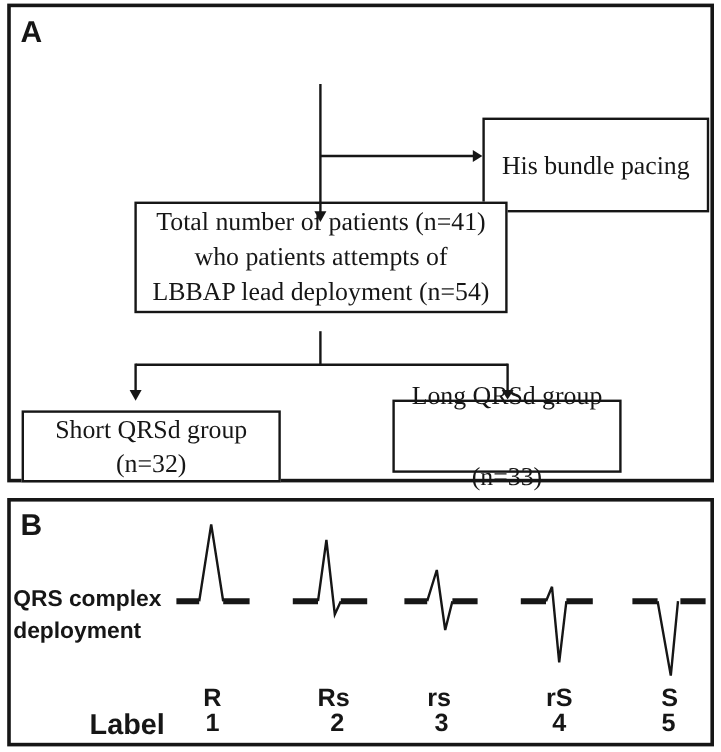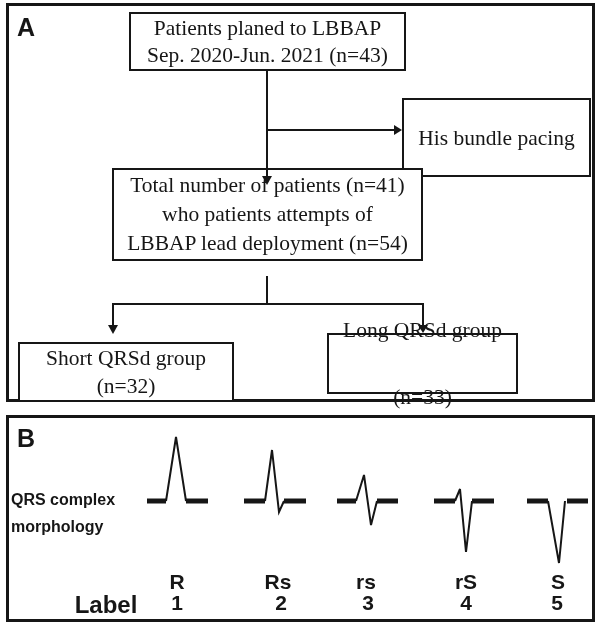--- a/index.html
+++ b/index.html
@@ -50,38 +50,34 @@
     position: absolute; left: 0; top: 0;
     width: 601px; height: 627px;
     pointer-events: none;
   }
   .sans-bold {
     position: absolute;
     font-family: "Liberation Sans", sans-serif;
     font-weight: bold;
     color: #161616;
   }
-  #qrs-caption { left: 11px; top: 486px; font-size: 16px; line-height: 27px; }
+  #qrs-caption { left: 11px; top: 486px; font-size: 19px; line-height: 27px; }
   .morph-label { top: 570px; font-size: 21px; transform: translateX(-50%); }
   .num-label   { top: 591px; font-size: 21px; transform: translateX(-50%); }
   #row-label   { top: 591px; font-size: 24px; transform: translateX(-50%); }
 </style>
 </head>
 <body>
 
 <div id="canvas">
 
   <div class="panel" id="panel-a">
     <div class="panel-label" style="left:8px; top:9px;">A</div>
   </div>
 
-  <div class="flowbox" id="box-planned">
-    <div>Patients planed to LBBAP</div>
-    <div>Sep. 2020-Jun. 2021 (n=43)</div>
-  </div>
 
   <div class="flowbox" id="box-his">
     <div>His bundle pacing</div>
   </div>
 
   <div class="flowbox" id="box-total">
     <div>Total number of patients (n=41)</div>
     <div>who patients attempts of</div>
     <div>LBBAP lead deployment (n=54)</div>
   </div>
@@ -95,21 +91,21 @@
     <div>Long QRSd group</div>
     <div>(n=33)</div>
   </div>
 
   <div class="panel" id="panel-b">
     <div class="panel-label" style="left:8px; top:8px;">B</div>
   </div>
 
   <div class="sans-bold" id="qrs-caption">
     <div>QRS complex</div>
-    <div>morphology</div>
+    <div>deployment</div>
   </div>
 
   <div class="sans-bold" id="row-label" style="left:106px;">Label</div>
 
   <div class="sans-bold morph-label" style="left:177px;">R</div>
   <div class="sans-bold morph-label" style="left:278px;">Rs</div>
   <div class="sans-bold morph-label" style="left:366px;">rs</div>
   <div class="sans-bold morph-label" style="left:466px;">rS</div>
   <div class="sans-bold morph-label" style="left:558px;">S</div>
 

